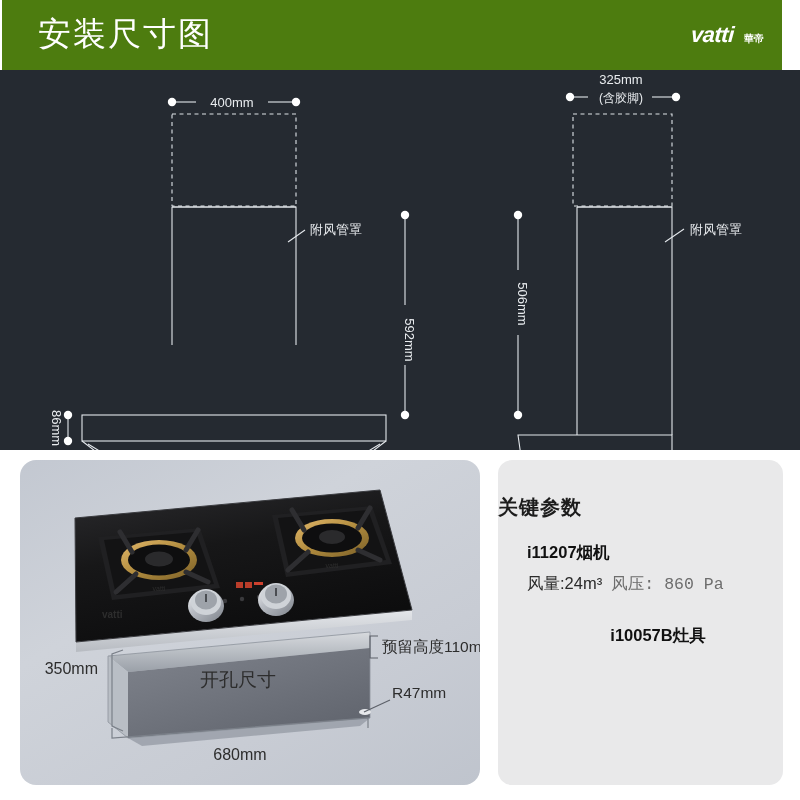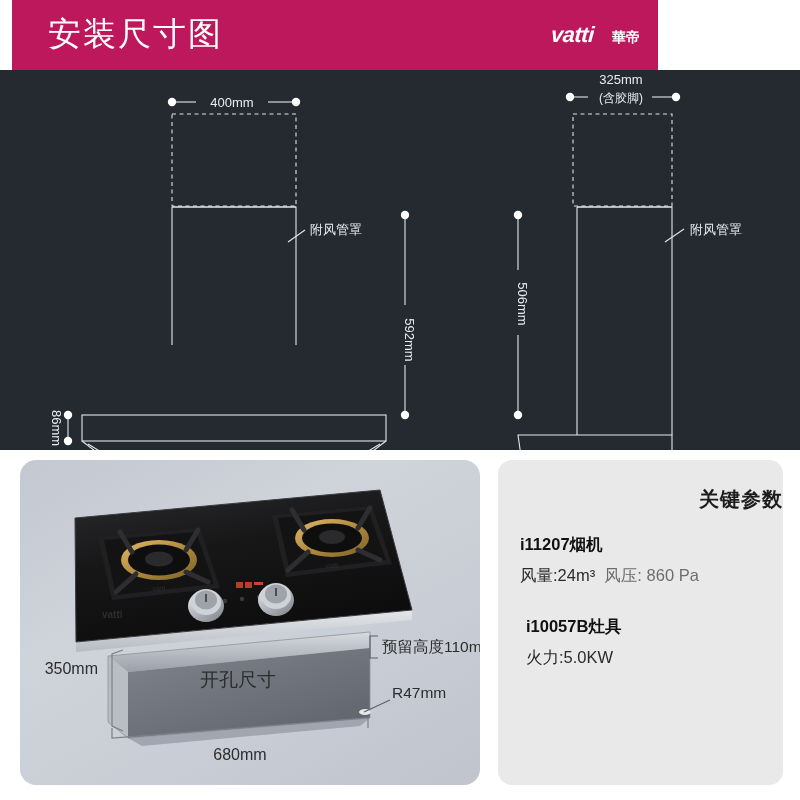--- a/index.html
+++ b/index.html
@@ -10,23 +10,23 @@
     overflow: hidden;
   }
   #page {
     position: relative;
     width: 800px; height: 800px;
     background: #ffffff;
   }
 
   
   .header {
-    position: absolute; left: 12px; top: 0;
-    width: 646px; height: 70px;
-    background: #be185d;
+    position: absolute; left: 2px; top: 0;
+    width: 780px; height: 70px;
+    background: #4d7c0f;
   }
   .header-title {
     position: absolute; left: 36px; top: 14px;
     font-size: 33px;
     color: #ffffff;
     letter-spacing: 2px;
     font-weight: 400;
     line-height: 40px;
   }
   .brand {
@@ -35,23 +35,23 @@
     color: #ffffff;
   }
   .brand-latin {
     font-size: 22px;
     font-weight: 700;
     letter-spacing: -0.5px;
     font-style: italic;
     transform: skewX(-4deg);
   }
   .brand-cn {
-    font-size: 14px;
+    font-size: 10px;
     font-weight: 700;
-    margin-left: 18px;
+    margin-left: 10px;
     letter-spacing: 0px;
   }
 
   
   .diagram {
     position: absolute; left: 0; top: 70px;
     width: 800px; height: 380px;
     background: #252a31;
   }
   .diagram svg { display: block; }
@@ -87,38 +87,38 @@
   }
   .photo-card svg { display: block; }
 
   .spec-card {
     position: absolute; left: 498px; top: 10px;
     width: 285px; height: 325px;
     border-radius: 14px;
     background: #e9e9ea;
   }
   .spec-title {
-    text-align: right;
+    text-align: left;
     font-size: 20px;
     font-weight: 700;
     color: #1c1c1c;
-    margin-top: 26px;
+    margin-top: 34px;
     letter-spacing: 1px;
   }
   .spec-group { margin-top: 16px; }
-  .spec-group.g2 { margin-top: 20px; padding-left: 6px; }
+  .spec-group.g2 { margin-top: 20px; padding-left: 6px; text-align: center; }
   .spec-line {
     font-size: 16.5px;
     color: #2b2b2b;
-    padding-left: 22px;
+    padding-left: 29px;
     line-height: 31px;
     white-space: nowrap;
   }
   .spec-line.model { font-weight: 700; color: #111; }
-  .spec-line .muted { color: #6d6d6d; }
+  .spec-line .muted { color: #6d6d6d; font-family: Liberation Mono, monospace; }
 
   .ph-txt {
     font-family: "Liberation Sans", sans-serif;
     fill: #2d2d2d;
   }
 </style>
 </head>
 <body>
 
 <div id="page">
@@ -346,18 +346,17 @@
       <div class="spec-group">
         <div class="spec-line model">i11207烟机</div>
         <div class="spec-line">
           <span>风量:24m³</span>&nbsp;
           <span class="muted">风压: 860 Pa</span>
         </div>
       </div>
 
       <div class="spec-group g2">
         <div class="spec-line model">i10057B灶具</div>
-        <div class="spec-line">火力:5.0KW</div>
       </div>
     </div>
 
   </div>
 </div>
 
 </body></html>

